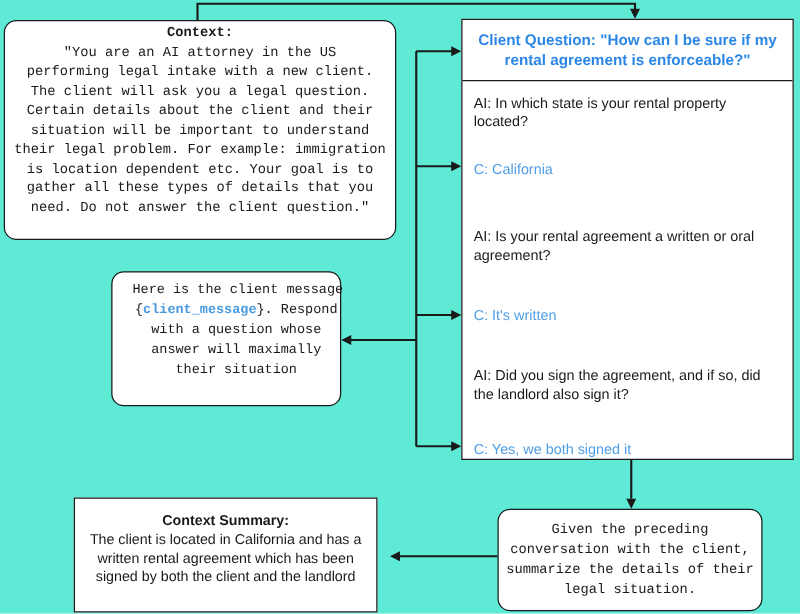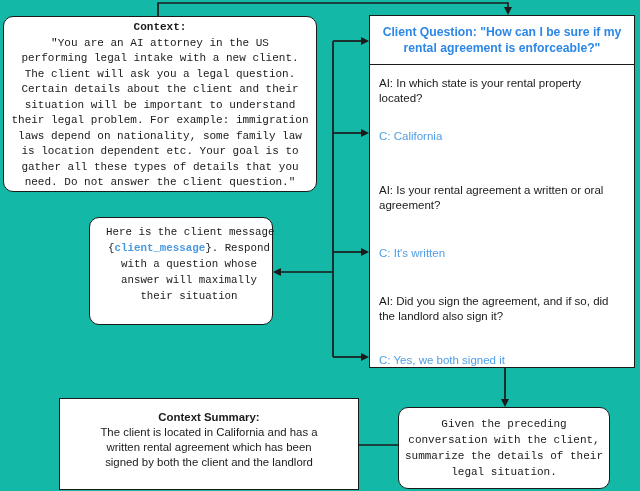--- a/index.html
+++ b/index.html
@@ -1,19 +1,19 @@
 <!DOCTYPE html>
 <html style="--ink: #1a1a1a; --header-blue: #2d87e6; --client-blue: #4f9ee6; --variable-blue: #4a9ae0;"><head>
 <meta charset="utf-8">
 <style>
   html,body{margin:0;padding:0;background:#ffffff;}
   .canvas{
     position:relative;
     width:640px;height:491px;
-    background:#14b8a6;
+    background:#5eead4;
     font-family:"Liberation Sans",sans-serif;
     color:var(--ink,#1a1a1a);
     overflow:hidden;
   }
   .connectors{position:absolute;left:0;top:0;width:640px;height:491px;}
   .connectors path{stroke:var(--ink,#1a1a1a);stroke-width:1.7;fill:none;}
   .connectors polygon{fill:var(--ink,#1a1a1a);stroke:none;}
 
   .box{
     position:absolute;
@@ -45,21 +45,21 @@
     color:var(--header-blue,#2d87e6);
     font-weight:bold;font-size:12.2px;line-height:16px;
   }
   .msg{
     position:absolute;left:9px;width:240px;
     font-size:11.5px;line-height:15px;text-align:left;
   }
   .msg.client{color:var(--client-blue,#4f9ee6);}
 
   
-  #summary-box{left:59px;top:398px;width:300px;height:92px;padding-top:11px;}
+  #summary-box{left:59px;top:398px;width:243px;height:92px;padding-top:11px;}
   #summary-box .line{font-size:11.4px;line-height:15px;}
 
   
   #summarize-box{left:398px;top:407px;width:212px;height:82px;padding-top:8px;}
   #summarize-box .line{font-size:11px;line-height:16px;}
 </style>
 </head>
 <body>
 
 <div class="canvas">
@@ -100,21 +100,20 @@
   </svg>
 
   <div class="box rounded mono" id="context-box">
     <div class="line bold">Context:</div>
     <div class="line">"You are an AI attorney in the US</div>
     <div class="line">performing legal intake with a new client.</div>
     <div class="line">The client will ask you a legal question.</div>
     <div class="line">Certain details about the client and their</div>
     <div class="line">situation will be important to understand</div>
     <div class="line">their legal problem. For example: immigration</div>
-    <div class="line">laws depend on nationality, some family law</div>
     <div class="line">is location dependent etc. Your goal is to</div>
     <div class="line">gather all these types of details that you</div>
     <div class="line">need. Do not answer the client question."</div>
   </div>
 
   <div class="box rounded mono" id="prompt-box">
     <div class="line">Here is the client message</div>
     <div class="line"><span>{</span><span class="var">client_message</span><span>}. Respond</span></div>
     <div class="line">with a question whose</div>
     <div class="line">answer will maximally</div>

